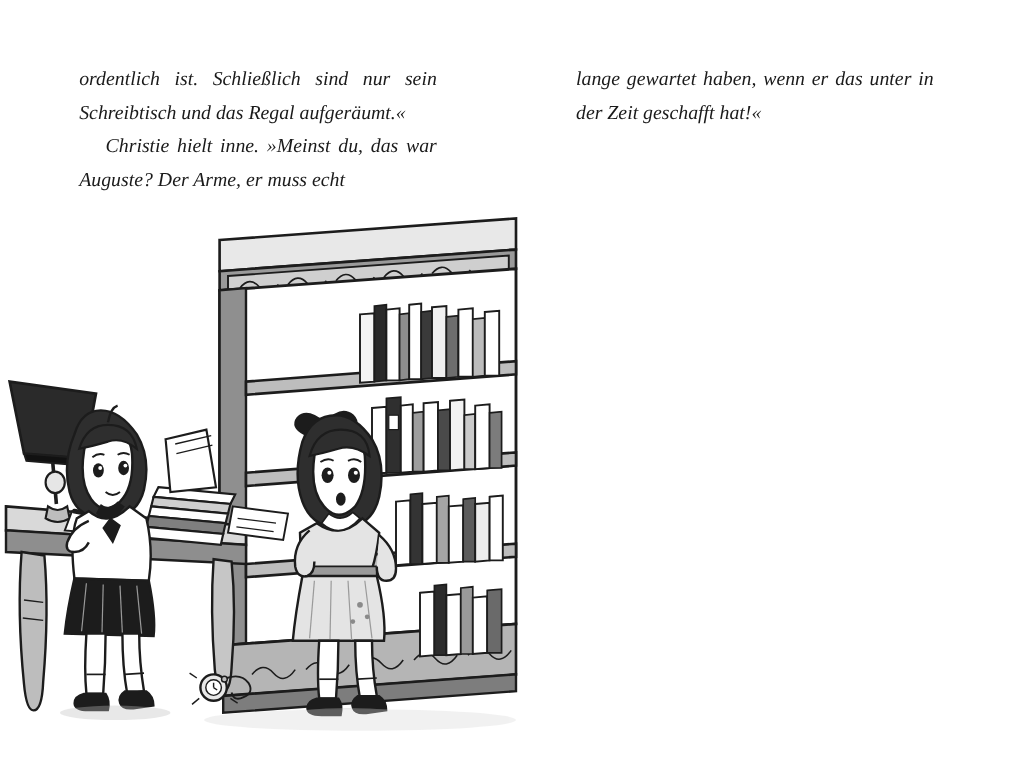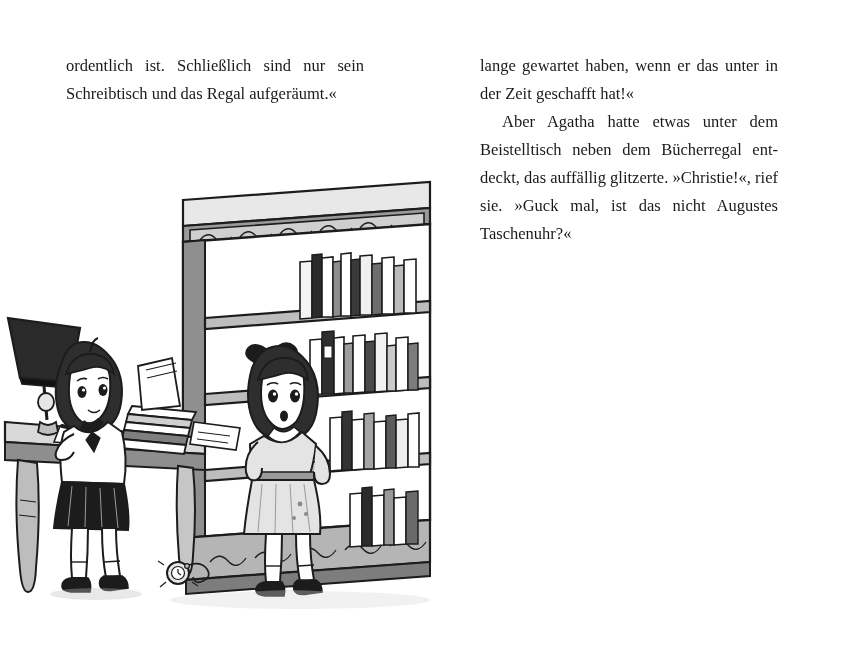--- a/index.html
+++ b/index.html
@@ -12,20 +12,21 @@
     height: 648px;
     overflow: hidden;
     font-family: "Liberation Serif", serif;
     color: #1a1a1a;
   }
   .page {
     position: relative;
     width: 844px;
     height: 648px;
     background: #ffffff;
+    font-style: italic;
   }
   .column {
     position: absolute;
     top: 52px;
     width: 298px;
     font-size: 16.5px;
     line-height: 28px;
     text-align: justify;
     text-justify: inter-word;
     hyphens: manual;
@@ -51,25 +52,25 @@
     display: block;
   }
 </style>
 </head>
 <body>
 
 <div class="page">
 
   <div class="column left">
     <p>ordentlich ist. Schließlich sind nur sein Schreibtisch und das Regal aufgeräumt.«</p>
+    <p class="indent">Christie hielt inne. »Meinst du, das war Auguste? Der Arme, er muss echt</p>
   </div>
 
   <div class="column right">
     <p>lange gewartet haben, wenn er das unter in der Zeit geschafft hat!«</p>
-    <p class="indent">Aber Agatha hatte etwas unter dem Beistelltisch neben dem Bücherregal ent-deckt, das auffällig glitzerte. »Christie!«, rief sie. »Guck mal, ist das nicht Augustes Taschenuhr?«</p>
   </div>
 
   <div class="illustration">
     <svg width="440" height="478" viewBox="0 0 440 478" xmlns="http://www.w3.org/2000/svg">
       <defs>
         <clipPath id="shelfclip">
           <rect x="180" y="30" width="250" height="370"></rect>
         </clipPath>
       </defs>
 

